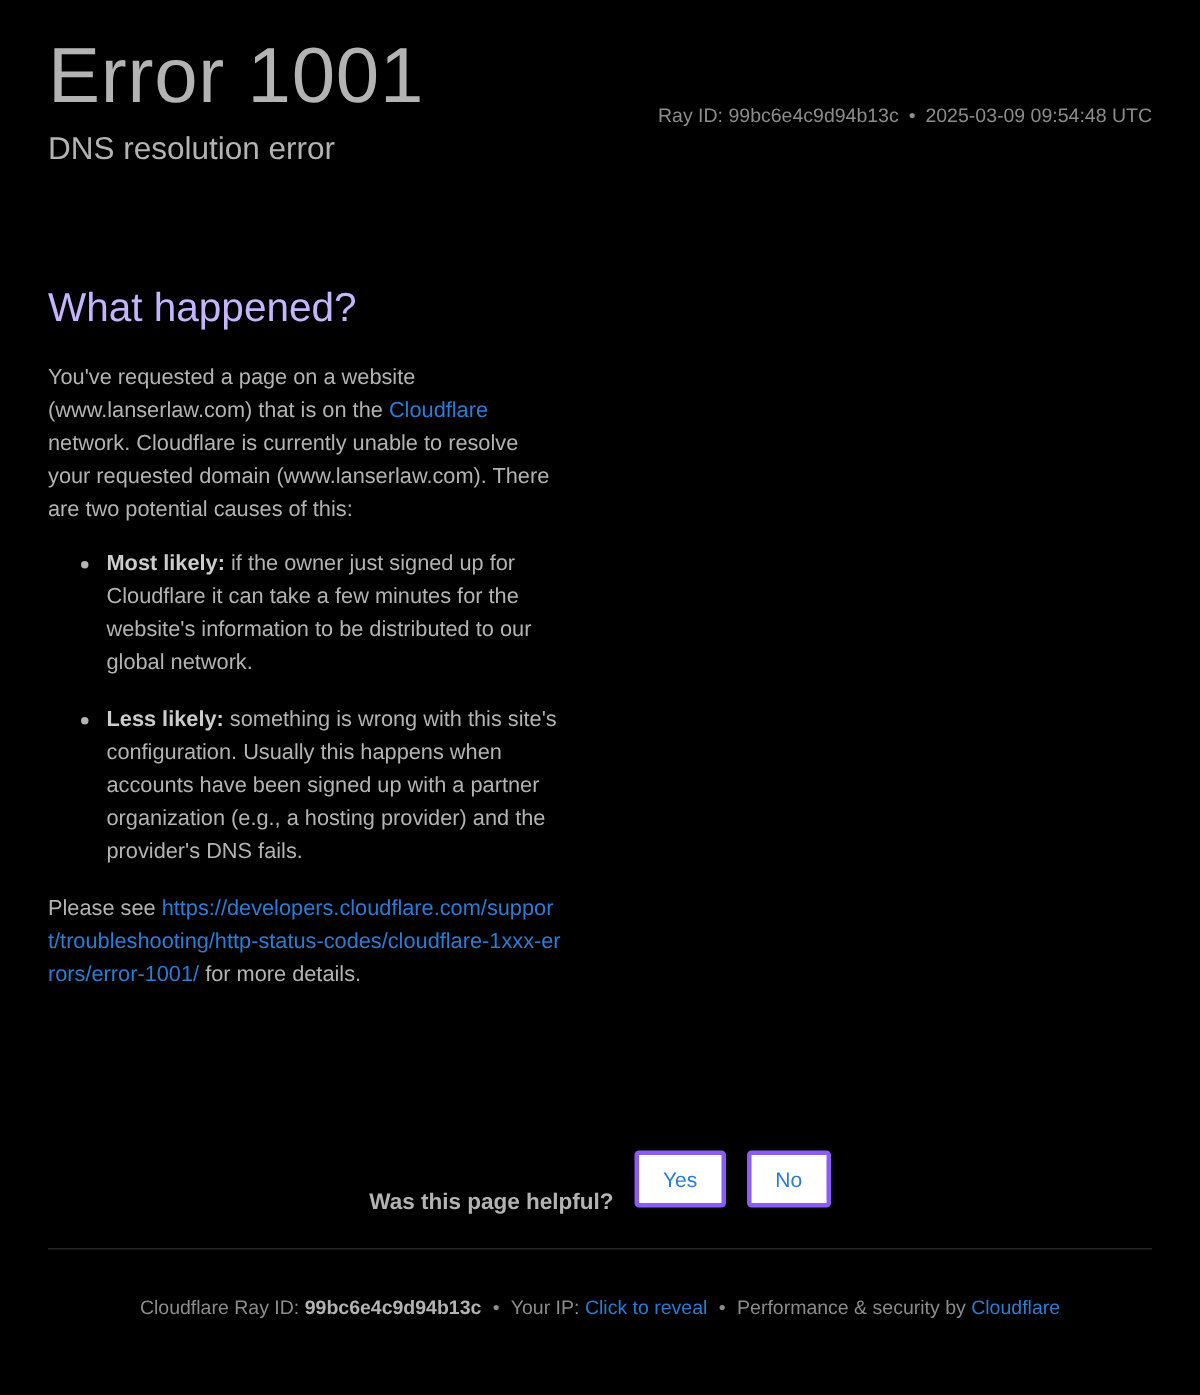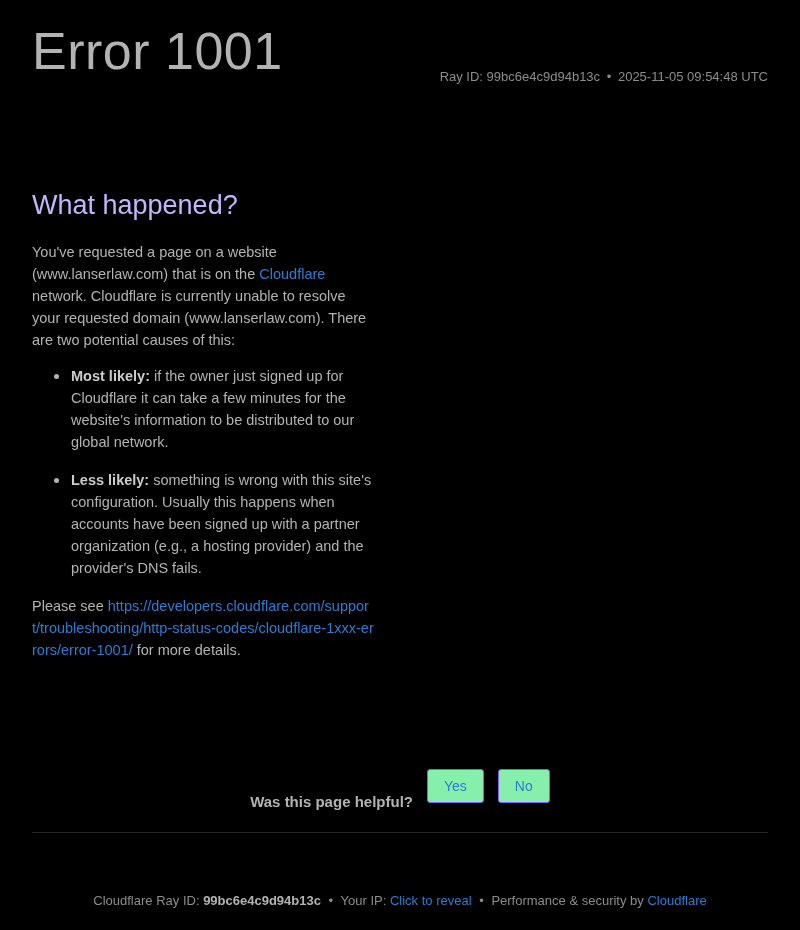--- a/index.html
+++ b/index.html
@@ -128,62 +128,63 @@
     color: #b3b3b3;
     font-weight: bold;
     margin-top: 31px;
   }
   .fb-btn {
     display: inline-block;
     min-width: 52px;
     padding: 8px 16px;
     font-size: 14px;
     color: #2c7cd4;
-    background: #86efac;
-    border: 1px solid #8b5cf6;
+    background: #ffffff;
+    border: 3px solid #8b5cf6;
     border-radius: 3px;
     cursor: pointer;
     font-family: "Liberation Sans", sans-serif;
-    text-align: center;
+    text-align: right;
   }
 
   
   .divider {
     position: absolute;
     left: 32px;
     right: 32px;
     top: 832px;
     height: 1px;
     background: #262626;
   }
   .footer {
     position: absolute;
     left: 0;
     right: 0;
-    top: 893px;
+    top: 864px;
     text-align: center;
     font-size: 13px;
     color: #8c8c8c;
   }
   .footer b { color: #b3b3b3; font-weight: bold; }
   .footer .sep { padding: 0 4px; }
 </style>
 </head>
 <body>
 
 <div class="page">
   <div class="container">
 
     <div class="header">
       <h1 class="error-title">Error 1001</h1>
+      <div class="error-subtitle">DNS resolution error</div>
       <div class="ray-info">
         <span>Ray ID:</span>
         <span>99bc6e4c9d94b13c</span>
         <span class="sep">•</span>
-        <span>2025-11-05 09:54:48 UTC</span>
+        <span>2025-03-09 09:54:48 UTC</span>
       </div>
     </div>
 
     <div class="main">
       <div class="col">
         <h2 class="section-title">What happened?</h2>
 
         <p class="body-text">
           <span>You've requested a page on a website (www.lanserlaw.com) that is on the </span><a href="#">Cloudflare</a><span> network. Cloudflare is currently unable to resolve your requested domain (www.lanserlaw.com). There are two potential causes of this:</span>
         </p>

